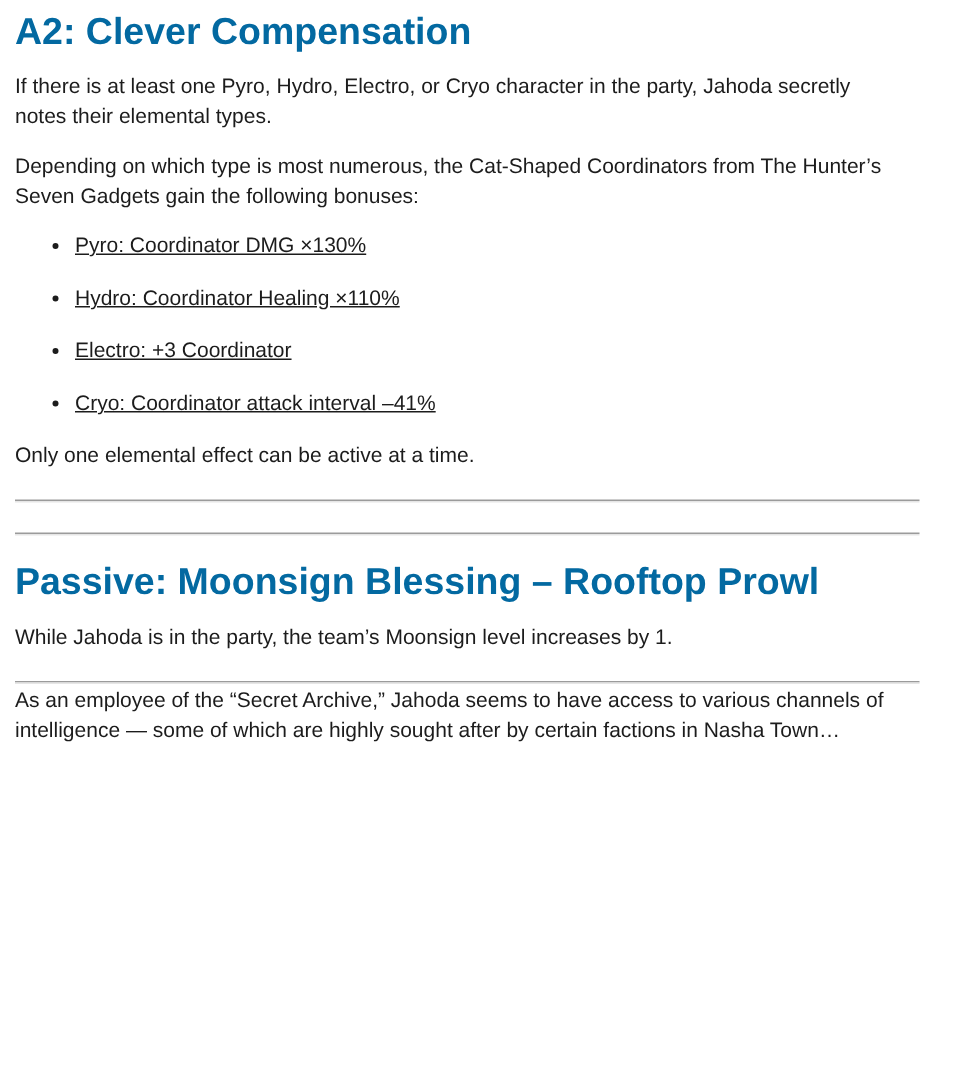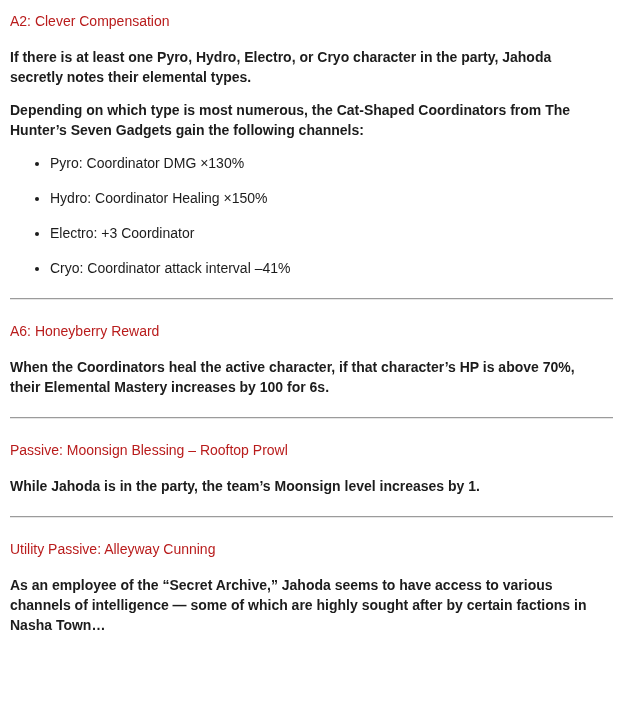--- a/index.html
+++ b/index.html
@@ -15,37 +15,37 @@
     color: #1c1c1c;
   }
   .doc {
     box-sizing: content-box;
     width: 603px;
     padding: 8px 0 12px 10px;
     font-size: 14px;
     line-height: 20px;
   }
   h3 {
-    font-size: 14px;
+    font-size: 25px;
     line-height: 23px;
-    font-weight: normal;
+    font-weight: bold;
     margin: 20px 0 14px 0;
-    color: #b91c1c;
+    color: #0369a1;
   }
   .doc > section:first-child h3 {
     margin-top: 2px;
   }
   p {
     margin: 0 12px 13px 0;
-    font-weight: bold;
   }
   ul {
     list-style: disc outside;
     margin: 2px 0 13px 0;
     padding: 0 0 0 40px;
+    text-decoration: underline;
   }
   li {
     margin: 0 0 15px 0;
     line-height: 20px;
   }
   hr {
     border: 0;
     border-top: 1px solid #9b9b9b;
     border-bottom: 1px solid #e6e6e6;
     height: 0;
@@ -54,43 +54,39 @@
   }
 </style>
 </head>
 <body>
 
 <div class="doc">
 
   <section>
     <h3>A2: Clever Compensation</h3>
     <p>If there is at least one Pyro, Hydro, Electro, or Cryo character in the party, Jahoda secretly notes their elemental types.</p>
-    <p>Depending on which type is most numerous, the Cat-Shaped Coordinators from The Hunter’s Seven Gadgets gain the following channels:</p>
+    <p>Depending on which type is most numerous, the Cat-Shaped Coordinators from The Hunter’s Seven Gadgets gain the following bonuses:</p>
     <ul>
       <li>Pyro: Coordinator DMG ×130%</li>
-      <li>Hydro: Coordinator Healing ×150%</li>
+      <li>Hydro: Coordinator Healing ×110%</li>
       <li>Electro: +3 Coordinator</li>
       <li>Cryo: Coordinator attack interval –41%</li>
     </ul>
+    <p>Only one elemental effect can be active at a time.</p>
   </section>
 
   <hr>
 
-  <section>
-    <h3>A6: Honeyberry Reward</h3>
-    <p>When the Coordinators heal the active character, if that character’s HP is above 70%, their Elemental Mastery increases by 100 for 6s.</p>
-  </section>
 
   <hr>
 
   <section>
     <h3>Passive: Moonsign Blessing – Rooftop Prowl</h3>
     <p>While Jahoda is in the party, the team’s Moonsign level increases by 1.</p>
   </section>
 
   <hr>
 
   <section>
-    <h3>Utility Passive: Alleyway Cunning</h3>
     <p>As an employee of the “Secret Archive,” Jahoda seems to have access to various channels of intelligence — some of which are highly sought after by certain factions in Nasha Town…</p>
   </section>
 
 </div>
 
 </body></html>

